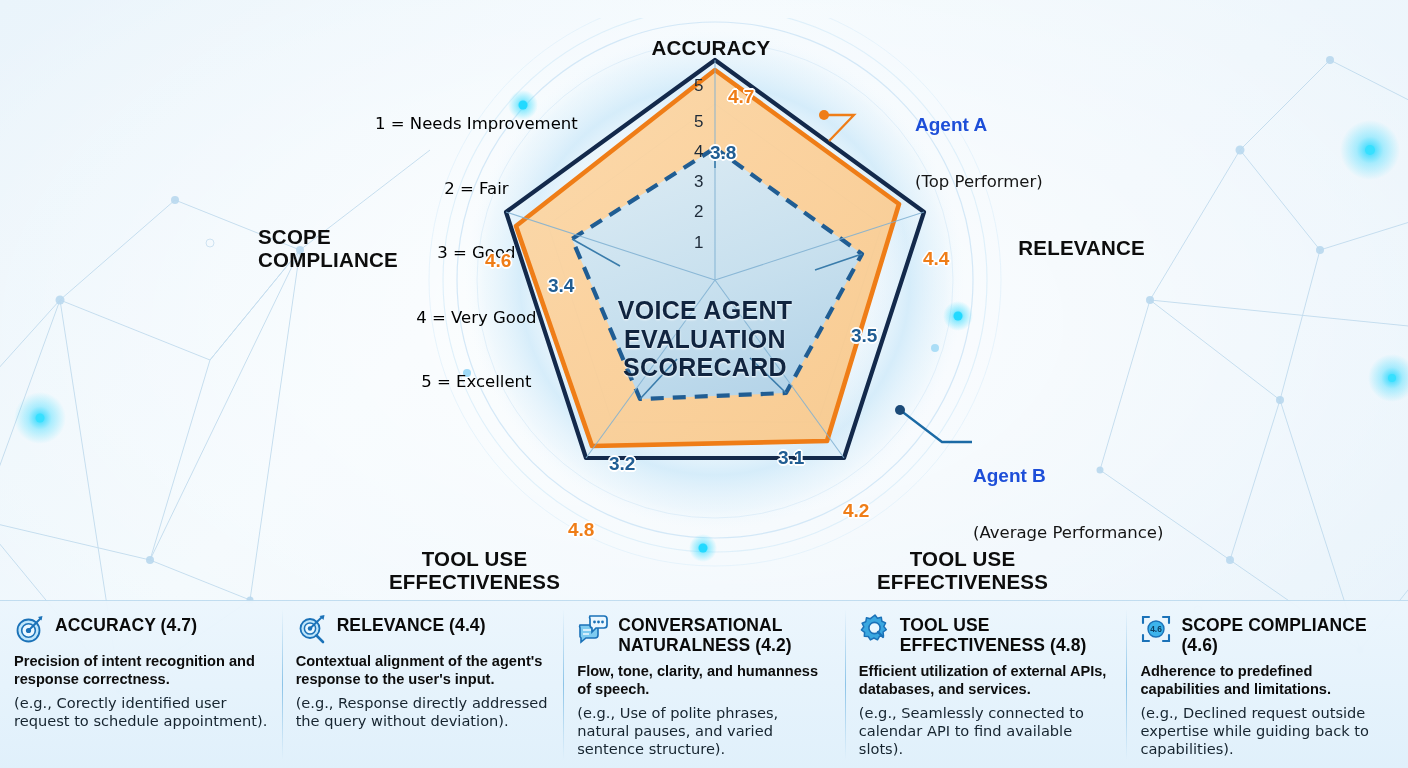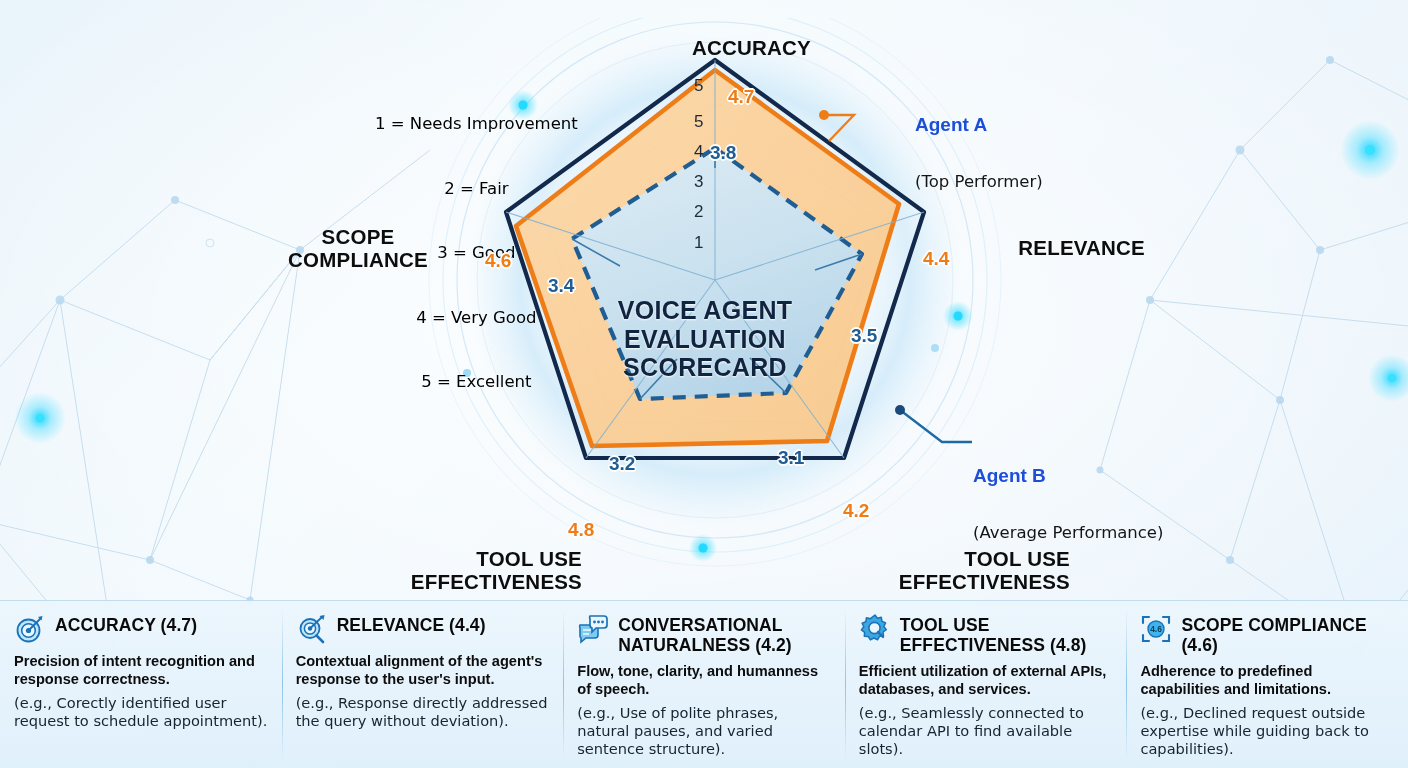--- a/index.html
+++ b/index.html
@@ -19,26 +19,26 @@
 
   .txt { position: absolute; z-index: 6; white-space: pre; }
 
   .scale-legend {
     left: 375px; top: 70px; font-size: 16.5px; line-height: 21.5px;
     color: #000000; font-family: "DejaVu Sans", sans-serif; text-align: center;
   }
 
   .axis-title {
     font-weight: bold; font-size: 20.5px; letter-spacing: .2px;
-    color: #0d0d0d; line-height: 23px; text-align: right;
+    color: #0d0d0d; line-height: 23px; text-align: center;
     font-family: "Liberation Sans", sans-serif;
   }
   #ax-accuracy { left: 611px; top: 36px; width: 200px; }
   #ax-relevance { left: 955px; top: 236px; width: 190px; text-align: right; }
-  #ax-scope { left: 258px; top: 225px; width: 200px; text-align: center; }
+  #ax-scope { left: 258px; top: 225px; width: 200px; text-align: left; }
   #ax-bl { left: 367px; top: 547px; width: 215px; }
   #ax-br { left: 855px; top: 547px; width: 215px; }
 
   .val { font-weight: bold; font-size: 19px; text-shadow:
       -1.6px 0 #fff, 1.6px 0 #fff, 0 -1.6px #fff, 0 1.6px #fff,
       -1.2px -1.2px #fff, 1.2px 1.2px #fff, 1.2px -1.2px #fff, -1.2px 1.2px #fff; }
   .val.a { color: #ef7d17; margin-left: 12px; }
   .val.b { color: #205d93; }
 
   .tick { font-size: 17px; color: #1d2a38; font-family: "Liberation Sans", sans-serif; }

